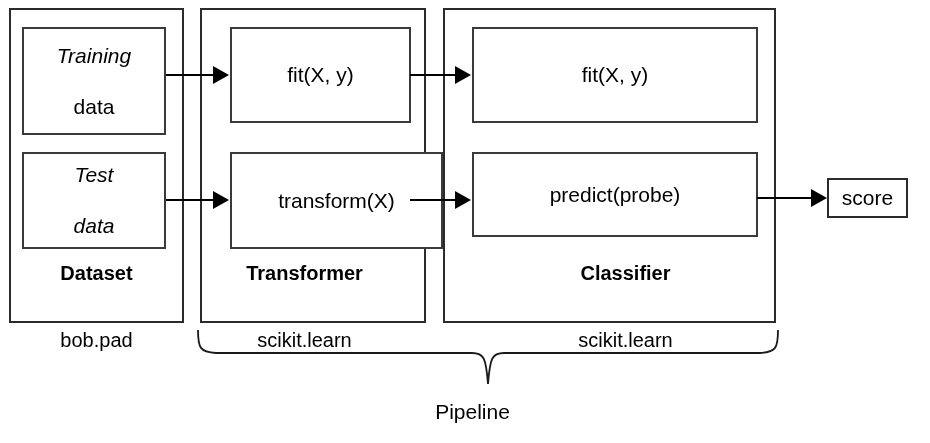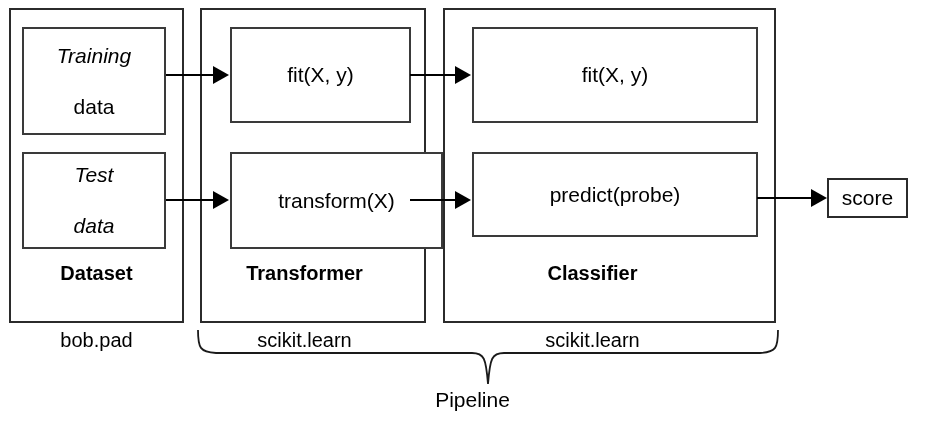--- a/index.html
+++ b/index.html
@@ -79,21 +79,21 @@
     position: absolute;
     left: 190px;
     top: 328px;
     width: 596px;
     height: 62px;
   }
   .pipeline-label {
     position: absolute;
     width: 930px;
     left: 0;
-    top: 388px;
+    top: 400px;
     text-align: center;
     font-size: 21px;
   }
   .pipeline-label span { margin-left: 15px; }
   .score-box {
     display: flex;
     align-items: center;
     justify-content: center;
     font-size: 21px;
   }
@@ -142,21 +142,21 @@
   <div class="box container-box" style="left:443px; top:8px; width:333px; height:315px;"></div>
 
   <div class="box inner-box" style="left:472px; top:27px; width:286px; height:96px;">
     <div class="inner-label">fit(X, y)</div>
   </div>
 
   <div class="box inner-box" style="left:472px; top:152px; width:286px; height:85px;">
     <div class="inner-label">predict(probe)</div>
   </div>
 
-  <div class="group-caption" style="left:426px; top:260px; width:333px;">
+  <div class="group-caption" style="left:459px; top:260px; width:333px;">
     <span class="cap-title">Classifier</span>
     <span class="cap-sub">scikit.learn</span>
   </div>
 
   <div class="box score-box" style="left:827px; top:178px; width:81px; height:40px;">
     <span>score</span>
   </div>
 
   <div class="arrow-line" style="left:166px; top:74px; width:48px;"></div>
   <div class="arrow-head" style="left:213px; top:66px;"></div>

